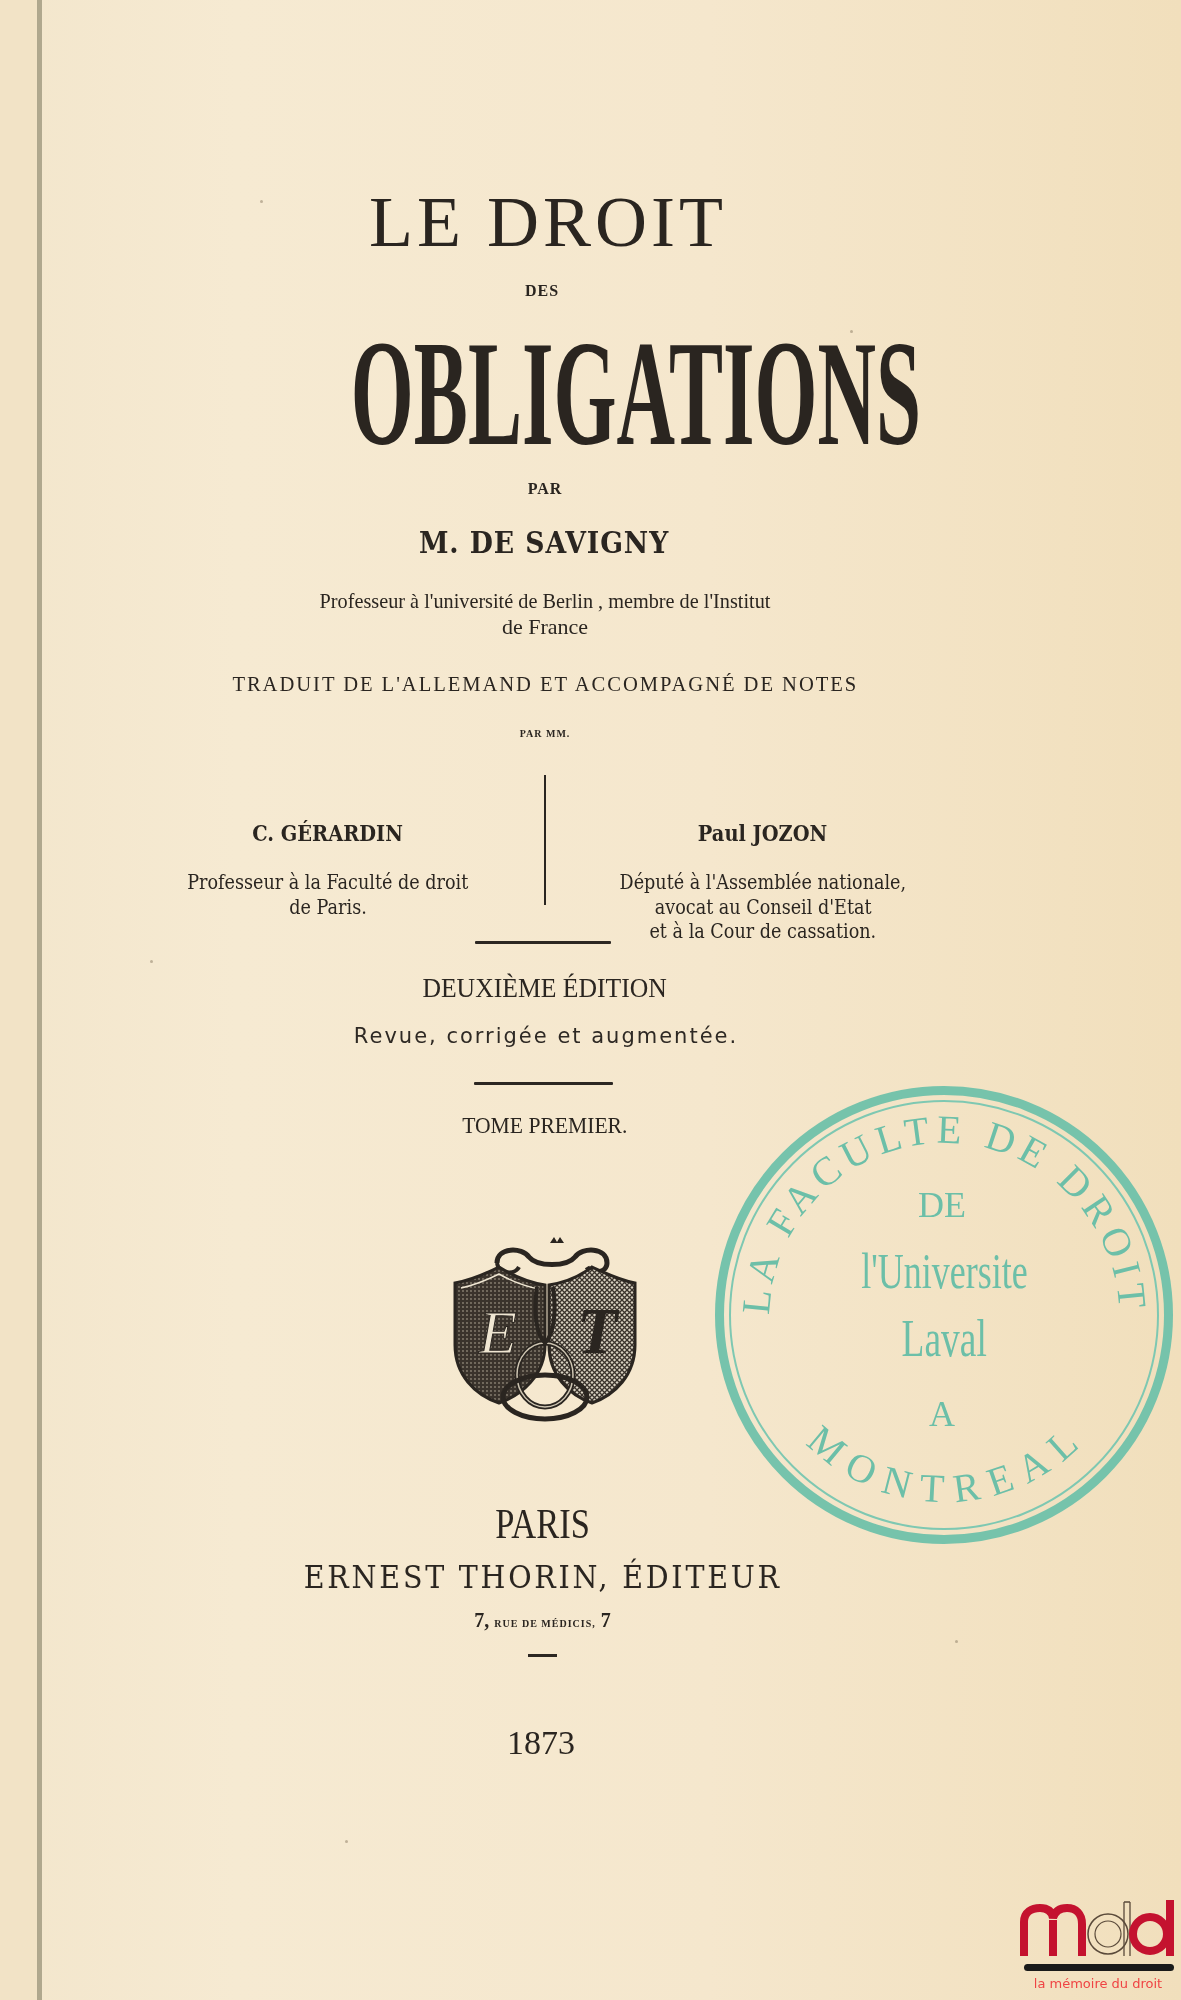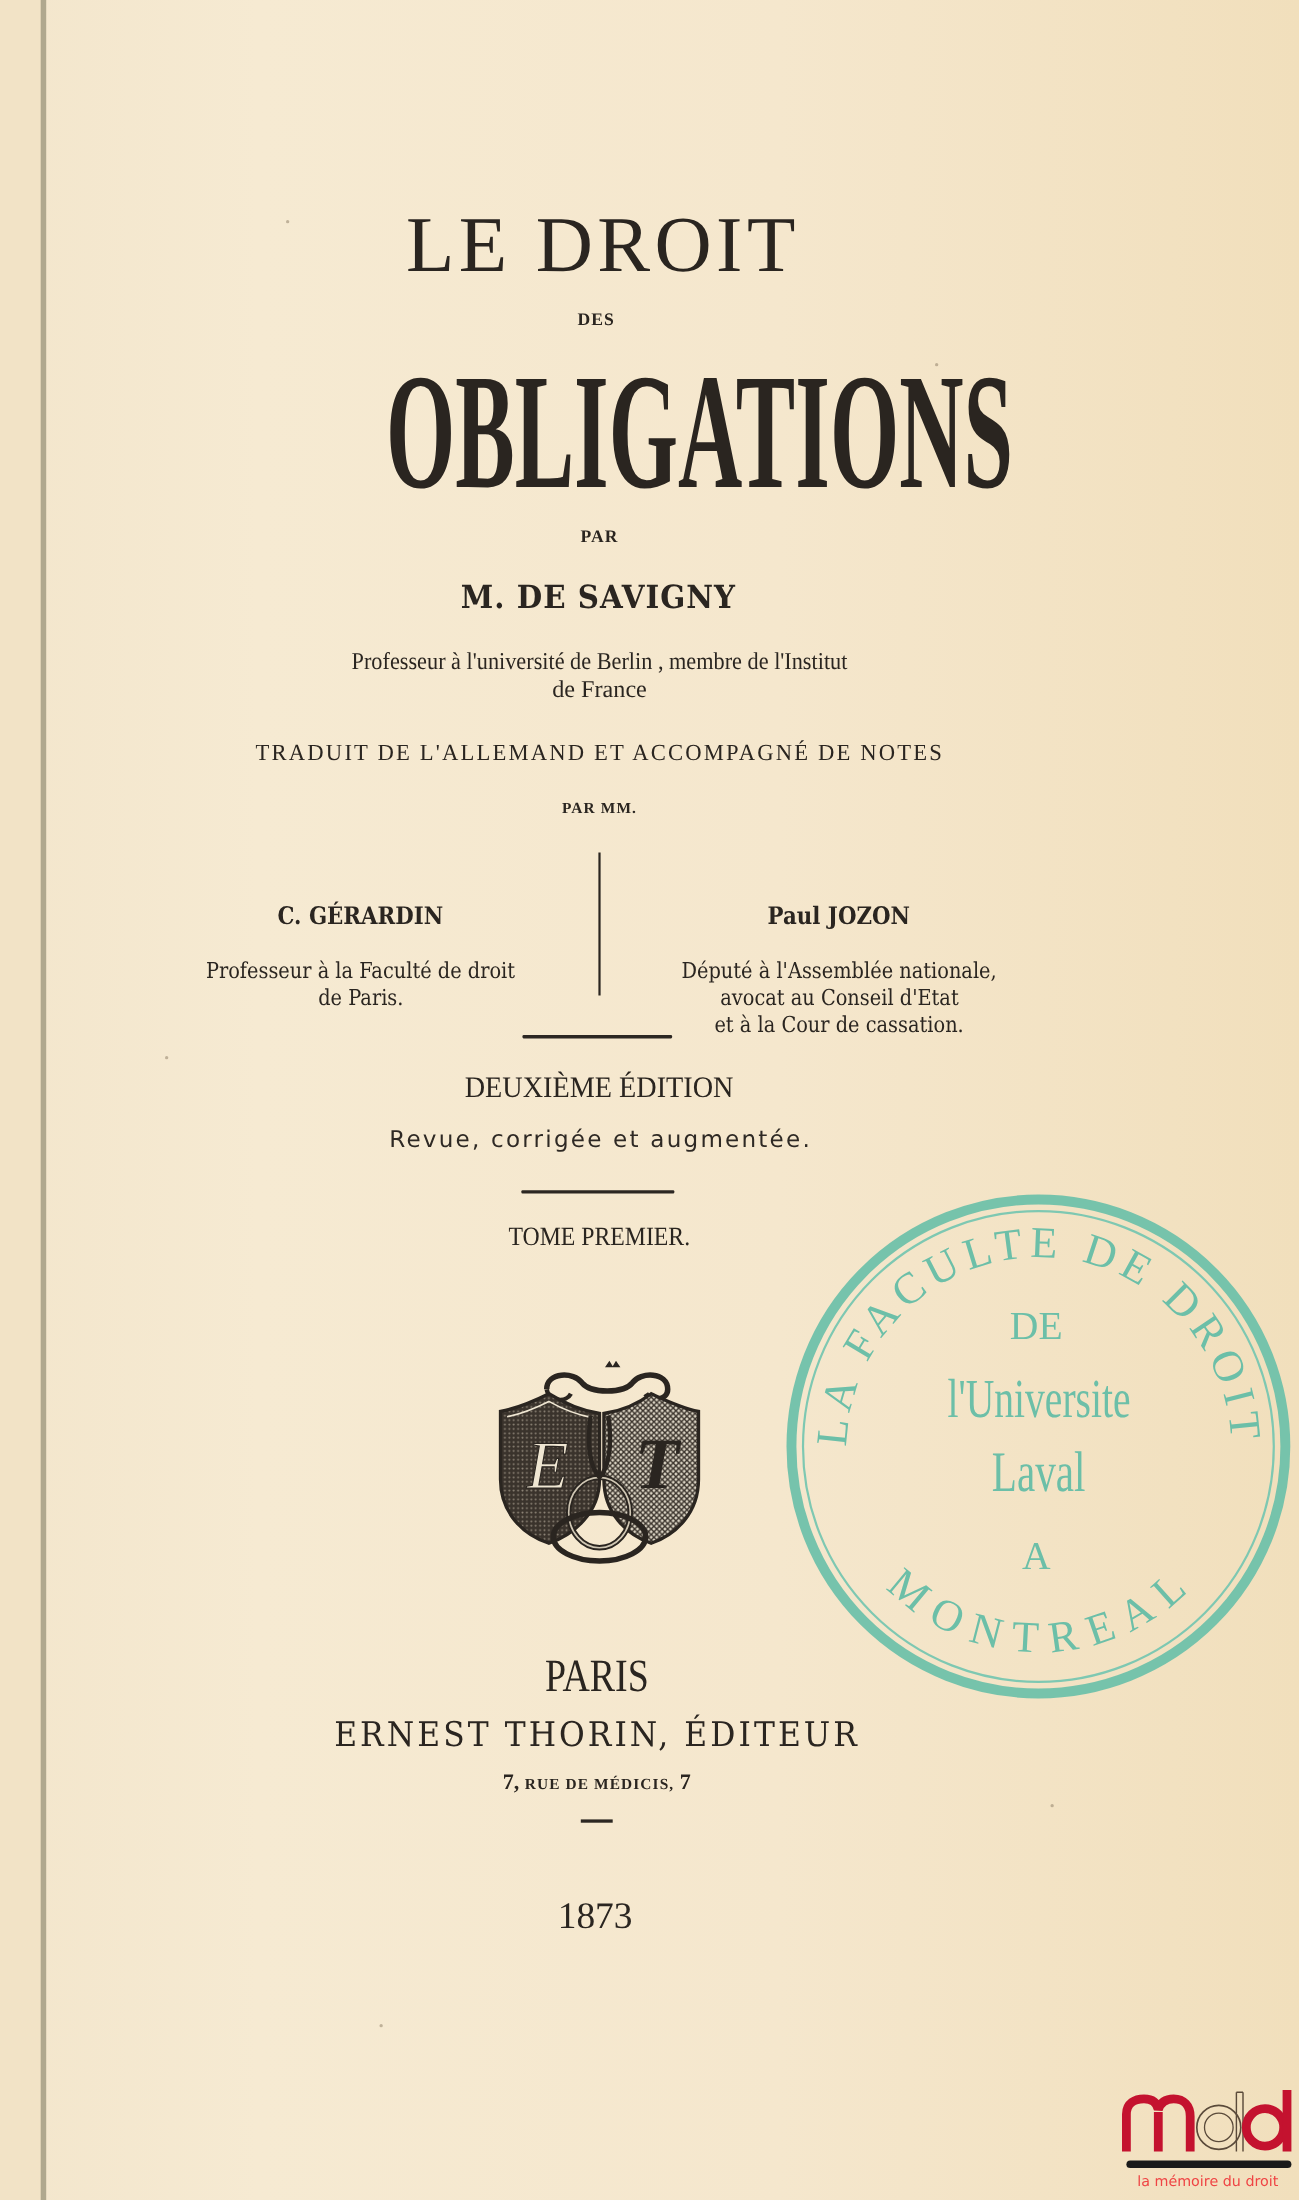--- a/index.html
+++ b/index.html
@@ -17,21 +17,21 @@
   #obligations { top:318px; left:108px; width:870px; font-size:150px; font-weight:bold; }
   #obligations .cx { transform: scaleX(0.54); }
   #par { top:481px; left:500px; width:90px; font-size:16px; font-weight:bold; letter-spacing:1px; }
   #author { top:529px; left:385px; width:318px; font-family:"DejaVu Serif", serif; font-weight:bold; font-size:29px; letter-spacing:1px; }
   #author .cx { transform: scaleX(0.92); }
   #author-role1 { top:590px; left:180px; width:730px; font-size:22px; }
   #author-role1 .cx { transform: scaleX(0.92); }
   #author-role2 { top:616px; left:180px; width:730px; font-size:22px; }
   #traduit { top:674px; left:135px; width:820px; font-size:21px; letter-spacing:2px; }
   #traduit .cx { transform: scaleX(0.98); }
-  #parmm { top:729px; left:490px; width:110px; font-size:14px; font-weight:bold; letter-spacing:1px; }
+  #parmm { top:729px; left:490px; width:110px; font-size:10px; font-weight:bold; letter-spacing:1px; }
 
   .col { position:absolute; top:774px; text-align:center;margin-top:44px; }
   #col-left { left:118px; width:420px; }
   #col-right { left:553px; width:420px; }
   .col .name { font-family:"DejaVu Serif", serif; font-weight:bold; font-size:22px; line-height:26px; margin-top:2px; }
   .col .name .cx { transform: scaleX(0.88); }
   .col .desc { font-family:"DejaVu Serif", serif; font-size:20px; line-height:24.5px; margin-top:24px; }
   .col .desc .cx { transform: scaleX(0.88); }
   #col-divider { position:absolute; left:544px; top:775px; width:2px; height:130px; background:#2a2520; }
 
@@ -46,21 +46,21 @@
   #tome { top:1113px; left:380px; width:330px; font-size:24px; }
   #tome .cx { transform: scaleX(0.9); }
 
   #logo { position:absolute; left:437px; top:1225px; width:215px; height:200px; }
 
   #paris { top:1503px; left:450px; width:185px; font-size:42px; }
   #paris .cx { transform: scaleX(0.82); }
   #editeur { top:1562px; left:205px; width:675px; font-family:"DejaVu Serif", serif; font-size:31px; letter-spacing:3px; }
   #editeur .cx { transform: scaleX(0.92); }
   #address { top:1610px; left:400px; width:285px; font-size:20px; font-weight:bold; }
-  #address .sc { font-size:14px; letter-spacing:1px; }
+  #address .sc { font-size:10px; letter-spacing:1px; }
   #dash { position:absolute; left:528px; top:1654px; width:29px; height:3px; background:#2c2722; }
   #year { top:1726px; left:480px; width:122px; font-size:34px; }
 
   
   #stamp { position:absolute; left:712px; top:1083px; width:464px; height:464px; }
   #stamp .ring-outer { position:absolute; inset:3px; border-radius:50%; border:9px solid #6fc1aa; opacity:.95; }
   #stamp .ring-inner { position:absolute; inset:17px; border-radius:50%; border:2px solid #7ec8b2; }
   #stamp .st { position:absolute; color:#6cbfa8; white-space:nowrap; text-align:center; line-height:1; font-family:"Liberation Serif", serif; }
   #stamp-de { left:180px; top:104px; width:100px; font-size:36px; }
   #stamp-univ { left:115px; top:163px; width:235px; font-size:50px; }

